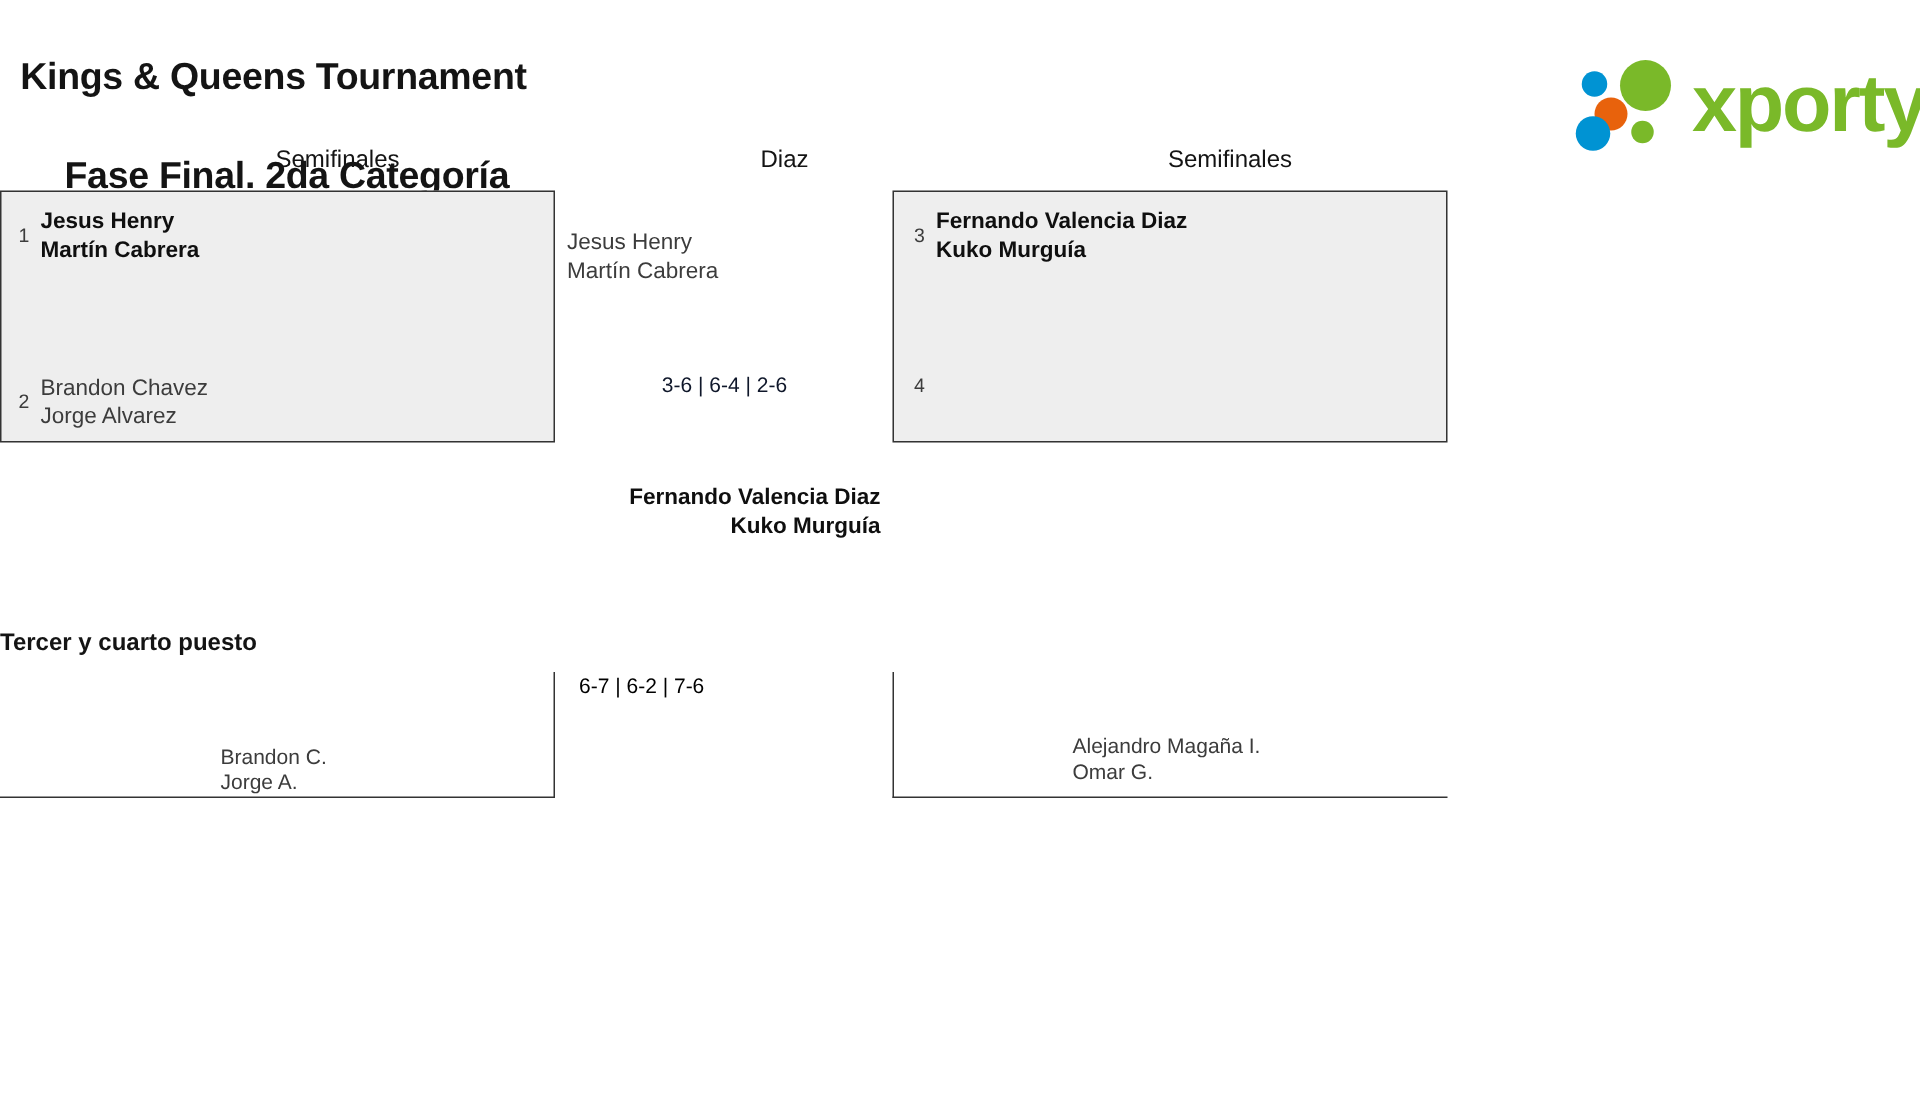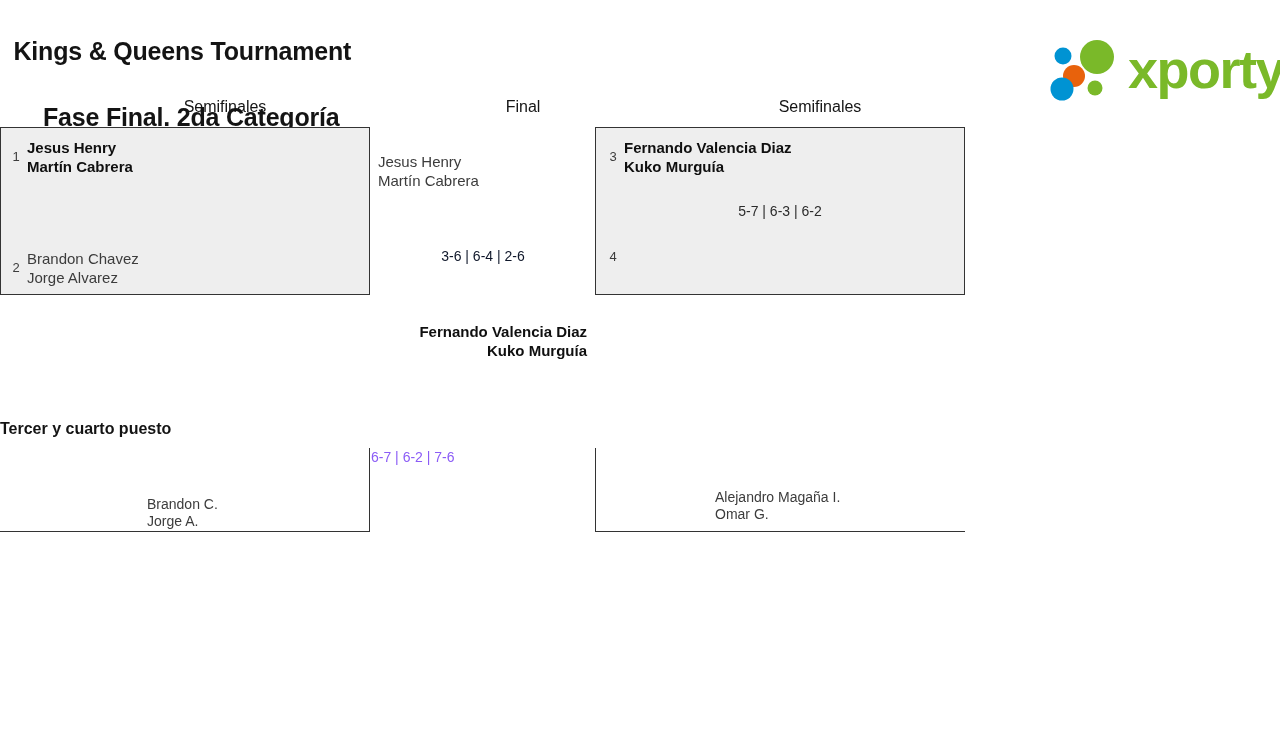--- a/index.html
+++ b/index.html
@@ -182,25 +182,25 @@
     font-size: 14px;
     line-height: 17px;
     font-weight: 400;
     color: #3c3c3c;
     white-space: pre-line;
   }
   .tn-left  { left: 147px; margin-top: 23px; }
   .tn-right { left: 119px; margin-top: 16px; }
   .third-score {
     position: absolute;
-    left: 371px;
+    left: 386px;
     top: 448px;
     font-size: 14px;
     line-height: 18px;
-    color: #8b5cf6;
+    color: #000000;
   }
 </style>
 </head>
 <body>
 
 <div class="tournament-title">
   <span>Kings &amp; Queens Tournament</span>
   <span class="title-line-2">Fase Final. 2da Categoría</span>
 </div>
 
@@ -209,21 +209,21 @@
     <circle cx="13" cy="16" r="8.5" fill="#0093D3"></circle>
     <circle cx="47" cy="17" r="17" fill="#7AB929"></circle>
     <circle cx="24" cy="36" r="11" fill="#E8620C"></circle>
     <circle cx="12" cy="49" r="11.5" fill="#0093D3"></circle>
     <circle cx="45" cy="48" r="7.5" fill="#7AB929"></circle>
   </svg>
   <span class="brand-word" style="color:#7AB929">xporty</span>
 </div>
 
 <div class="round-header rh-sf-left">Semifinales</div>
-<div class="round-header rh-final">Final</div>
+<div class="round-header rh-final">Diaz</div>
 <div class="round-header rh-sf-right">Semifinales</div>
 
 <div class="match-box mb-left">
   <div class="team team-top winner" style="left:4px;">
     <span class="seed">1</span>
     <span class="team-names">Jesus Henry
 Martín Cabrera</span>
   </div>
   <div class="team team-bottom loser" style="left:4px;">
     <span class="seed">2</span>
@@ -231,21 +231,20 @@
 Jorge Alvarez</span>
   </div>
 </div>
 
 <div class="match-box mb-right">
   <div class="team team-top winner" style="left:6px;">
     <span class="seed">3</span>
     <span class="team-names">Fernando Valencia Diaz
 Kuko Murguía</span>
   </div>
-  <div class="box-score">5-7 | 6-3 | 6-2</div>
   <div class="team team-bottom loser" style="left:6px;">
     <span class="seed">4</span>
   </div>
 </div>
 
 <div class="final-entry final-top">Jesus Henry
 Martín Cabrera</div>
 <div class="final-score">3-6 | 6-4 | 2-6</div>
 <div class="final-entry final-champion">Fernando Valencia Diaz
 Kuko Murguía</div>

